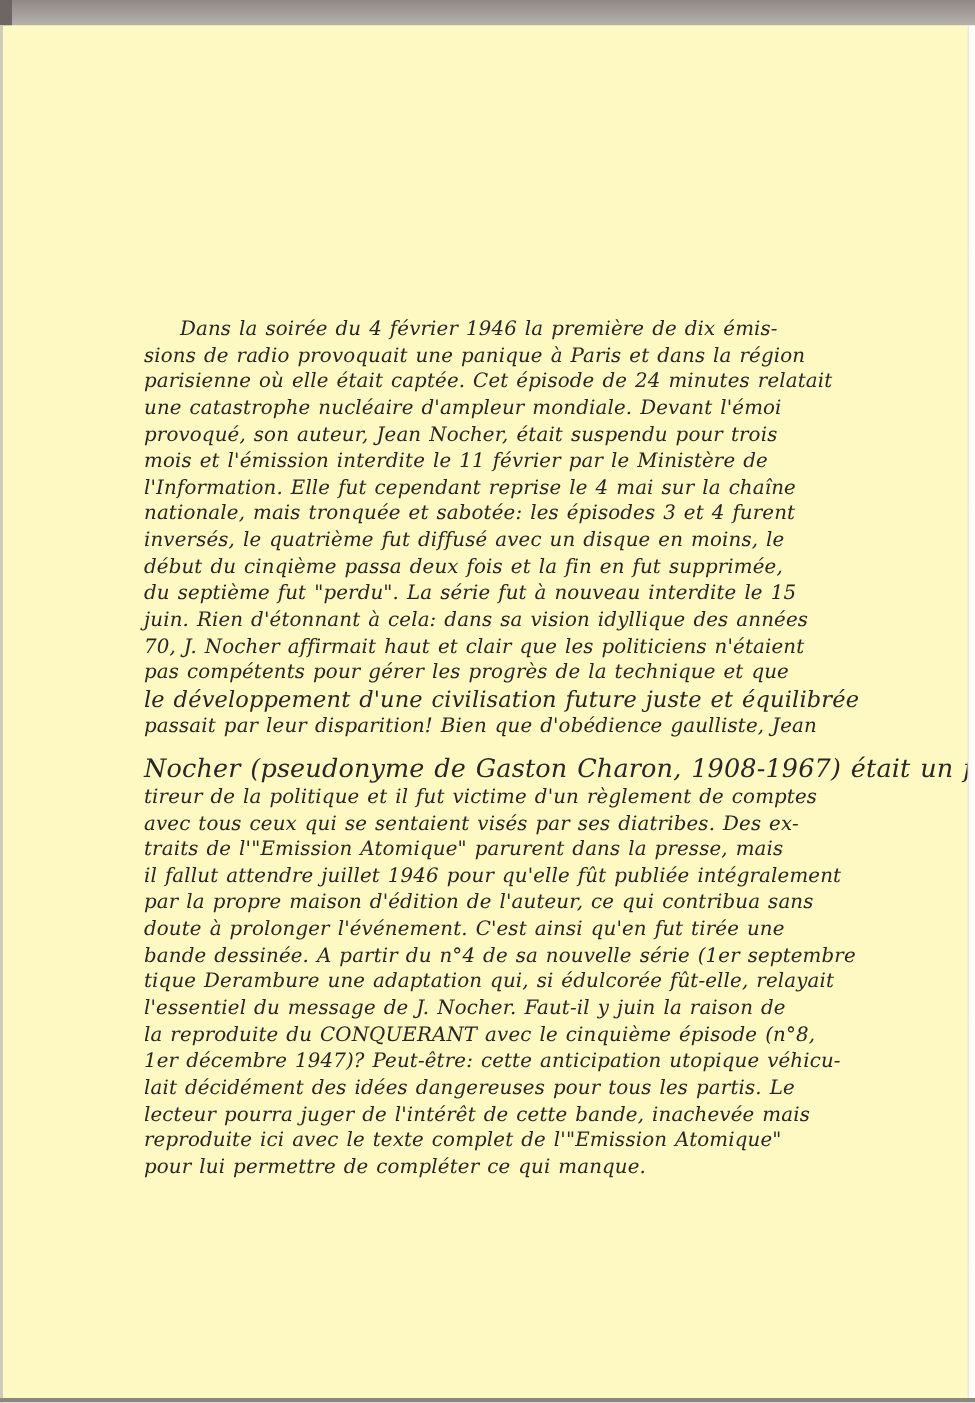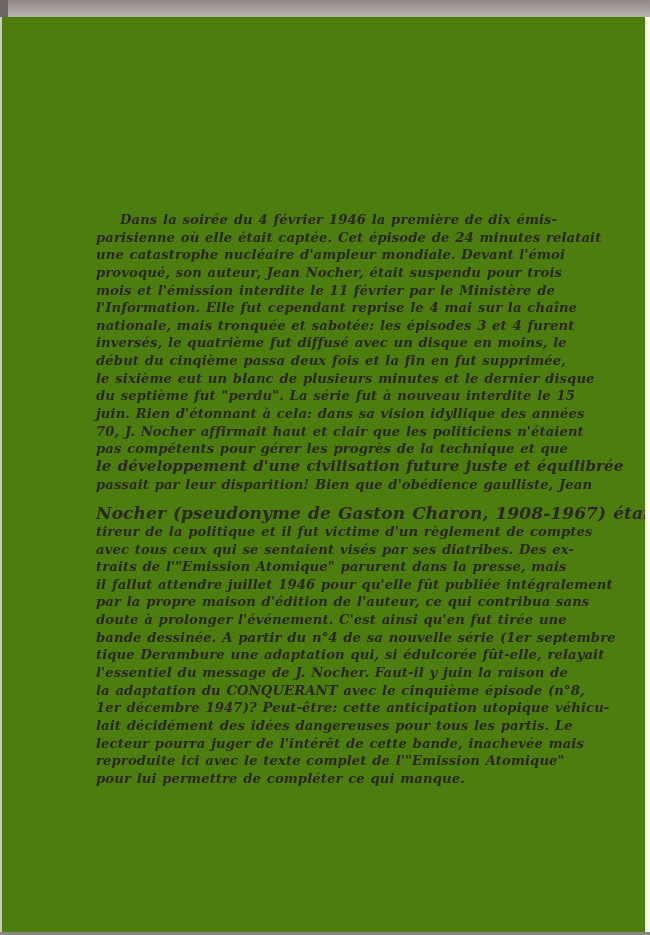--- a/index.html
+++ b/index.html
@@ -25,22 +25,21 @@
     position: absolute; right: 0; top: 17px; width: 4px; height: 918px;
     background: linear-gradient(90deg, #fbfaf2, #ffffff);
     border-left: 1px solid #ece9dc;
   }
   .bottom-band {
     position: absolute; left: 0; bottom: 0; width: 650px; height: 3px;
     background: #8a8680;
   }
   .page {
     position: absolute; left: 0; top: 17px; width: 646px; height: 915px;
-    background: #4d7c0f;
-    font-weight: bold;
+    background: #fef9c3;
   }
   .text-block {
     position: absolute; left: 96px; top: 194px; width: 496px;
   }
   .line {
     display: block;
     height: 17.65px;
     line-height: 17.65px;
     font-family: "DejaVu Serif", serif;
     font-style: italic;
@@ -55,46 +54,46 @@
   .line.first { padding-left: 24px; }
   .line.last { text-align-last: left; }
 </style>
 </head>
 <body>
 
 <div class="top-band"></div>
 <div class="page">
   <div class="text-block">
     <div class="line first" style="font-size: 13.2px; white-space: nowrap; text-align-last: left; text-align: left;">Dans la soirée du 4 février 1946 la première de dix émis-</div>
+    <div class="line" style="font-size: 13.2px; white-space: nowrap; text-align-last: left; text-align: left;">sions de radio provoquait une panique à Paris et dans la région</div>
     <div class="line" style="font-size: 13.2px; white-space: nowrap; text-align-last: left; text-align: left;">parisienne où elle était captée. Cet épisode de 24 minutes relatait</div>
     <div class="line" style="font-size: 13.2px; white-space: nowrap; text-align-last: left; text-align: left;">une catastrophe nucléaire d'ampleur mondiale. Devant l'émoi</div>
     <div class="line" style="font-size: 13.2px; white-space: nowrap; text-align-last: left; text-align: left;">provoqué, son auteur, Jean Nocher, était suspendu pour trois</div>
     <div class="line" style="font-size: 13.2px; white-space: nowrap; text-align-last: left; text-align: left;">mois et l'émission interdite le 11 février par le Ministère de</div>
     <div class="line" style="font-size: 13.2px; white-space: nowrap; text-align-last: left; text-align: left;">l'Information. Elle fut cependant reprise le 4 mai sur la chaîne</div>
     <div class="line" style="font-size: 13.2px; white-space: nowrap; text-align-last: left; text-align: left;">nationale, mais tronquée et sabotée: les épisodes 3 et 4 furent</div>
     <div class="line" style="font-size: 13.2px; white-space: nowrap; text-align-last: left; text-align: left;">inversés, le quatrième fut diffusé avec un disque en moins, le</div>
     <div class="line" style="font-size: 13.2px; white-space: nowrap; text-align-last: left; text-align: left;">début du cinqième passa deux fois et la fin en fut supprimée,</div>
-    <div class="line" style="font-size: 13.2px; white-space: nowrap; text-align-last: left; text-align: left;">le sixième eut un blanc de plusieurs minutes et le dernier disque</div>
     <div class="line" style="font-size: 13.2px; white-space: nowrap; text-align-last: left; text-align: left;">du septième fut "perdu". La série fut à nouveau interdite le 15</div>
     <div class="line" style="font-size: 13.2px; white-space: nowrap; text-align-last: left; text-align: left;">juin. Rien d'étonnant à cela: dans sa vision idyllique des années</div>
     <div class="line" style="font-size: 13.2px; white-space: nowrap; text-align-last: left; text-align: left;">70, J. Nocher affirmait haut et clair que les politiciens n'étaient</div>
     <div class="line" style="font-size: 13.2px; white-space: nowrap; text-align-last: left; text-align: left;">pas compétents pour gérer les progrès de la technique et que</div>
     <div class="line" style="font-size: 15px; white-space: nowrap; text-align-last: left; text-align: center;">le développement d'une civilisation future juste et équilibrée</div>
     <div class="line" style="font-size: 13.2px; white-space: nowrap; text-align-last: left; text-align: left;">passait par leur disparition! Bien que d'obédience gaulliste, Jean</div>
     <div class="line" style="font-size: 17px; white-space: nowrap; text-align-last: left; text-align: right; margin-top: 12px;">Nocher (pseudonyme de Gaston Charon, 1908-1967) était un franc-</div>
     <div class="line" style="font-size: 13.2px; white-space: nowrap; text-align-last: left; text-align: left;">tireur de la politique et il fut victime d'un règlement de comptes</div>
     <div class="line" style="font-size: 13.2px; white-space: nowrap; text-align-last: left; text-align: left;">avec tous ceux qui se sentaient visés par ses diatribes. Des ex-</div>
     <div class="line" style="font-size: 13.2px; white-space: nowrap; text-align-last: left; text-align: left;">traits de l'"Emission Atomique" parurent dans la presse, mais</div>
     <div class="line" style="font-size: 13.2px; white-space: nowrap; text-align-last: left; text-align: left;">il fallut attendre juillet 1946 pour qu'elle fût publiée intégralement</div>
     <div class="line" style="font-size: 13.2px; white-space: nowrap; text-align-last: left; text-align: left;">par la propre maison d'édition de l'auteur, ce qui contribua sans</div>
     <div class="line" style="font-size: 13.2px; white-space: nowrap; text-align-last: left; text-align: left;">doute à prolonger l'événement. C'est ainsi qu'en fut tirée une</div>
     <div class="line" style="font-size: 13.2px; white-space: nowrap; text-align-last: left; text-align: left;">bande dessinée. A partir du n°4 de sa nouvelle série (1er septembre</div>
     <div class="line" style="font-size: 13.2px; white-space: nowrap; text-align-last: left; text-align: left;">tique Derambure une adaptation qui, si édulcorée fût-elle, relayait</div>
     <div class="line" style="font-size: 13.2px; white-space: nowrap; text-align-last: left; text-align: left;">l'essentiel du message de J. Nocher. Faut-il y juin la raison de</div>
-    <div class="line" style="font-size: 13.2px; white-space: nowrap; text-align-last: left; text-align: left;">la adaptation du CONQUERANT avec le cinquième épisode (n°8,</div>
+    <div class="line" style="font-size: 13.2px; white-space: nowrap; text-align-last: left; text-align: left;">la reproduite du CONQUERANT avec le cinquième épisode (n°8,</div>
     <div class="line" style="font-size: 13.2px; white-space: nowrap; text-align-last: left; text-align: left;">1er décembre 1947)? Peut-être: cette anticipation utopique véhicu-</div>
     <div class="line" style="font-size: 13.2px; white-space: nowrap; text-align-last: left; text-align: left;">lait décidément des idées dangereuses pour tous les partis. Le</div>
     <div class="line" style="font-size: 13.2px; white-space: nowrap; text-align-last: left; text-align: left;">lecteur pourra juger de l'intérêt de cette bande, inachevée mais</div>
     <div class="line" style="font-size: 13.2px; white-space: nowrap; text-align-last: left; text-align: left;">reproduite ici avec le texte complet de l'"Emission Atomique"</div>
     <div class="line last" style="font-size: 13.2px;">pour lui permettre de compléter ce qui manque.</div>
   </div>
 </div>
 <div class="left-edge"></div>
 <div class="right-edge"></div>
 <div class="bottom-band"></div>

